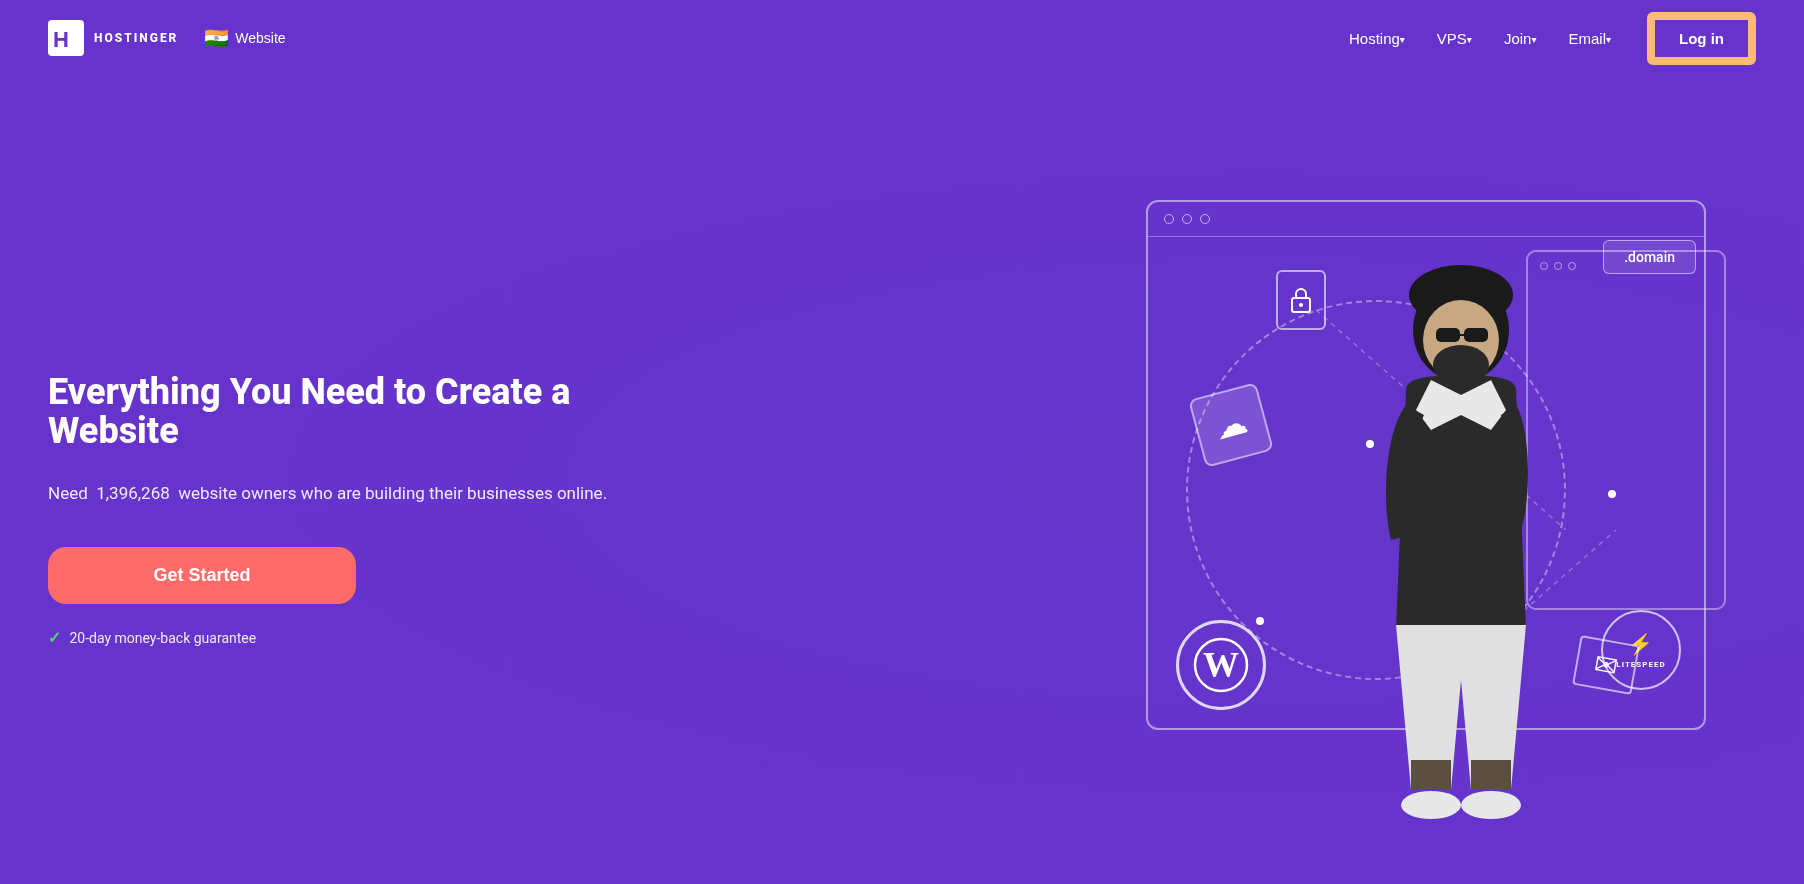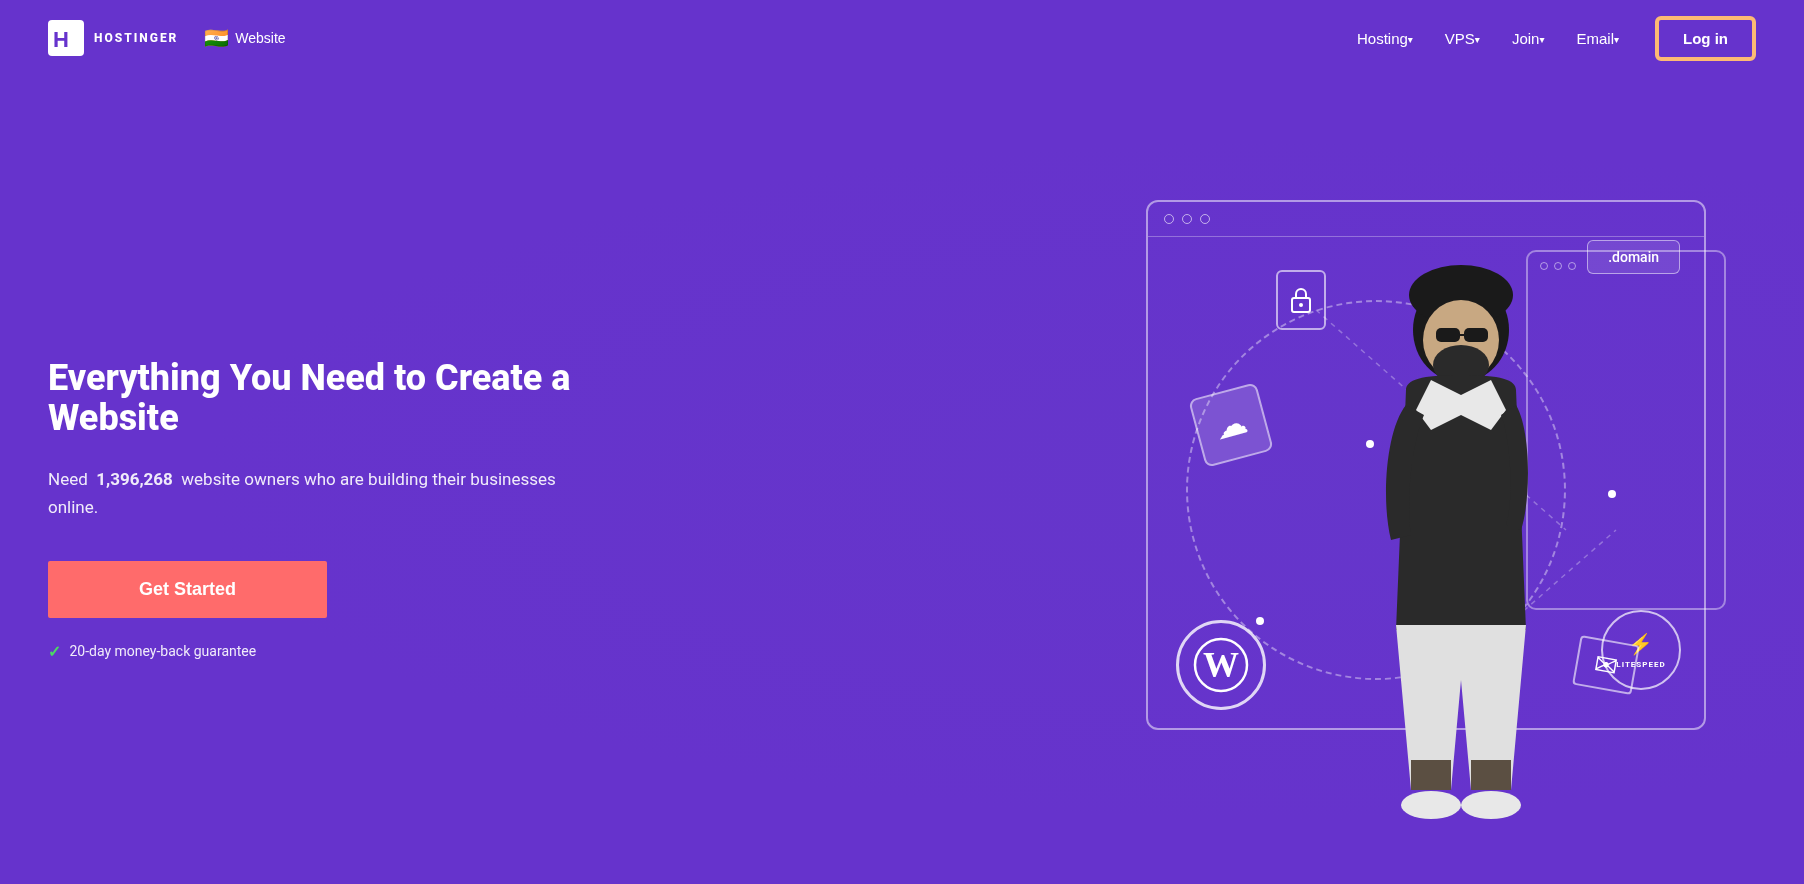--- a/index.html
+++ b/index.html
@@ -88,21 +88,21 @@
       font-size: 10px;
       margin-top: 2px;
     }
 
     .login-btn {
       color: white;
       font-size: 15px;
       font-weight: 600;
       cursor: pointer;
       background: none;
-      border: 4px solid #fdba74;
+      border: 8px solid #fdba74;
       padding: 10px 24px;
       border-radius: 6px;
       margin-left: 16px;
     }
 
     
     .hero {
       display: flex;
       align-items: center;
       justify-content: space-between;
@@ -126,35 +126,35 @@
     }
 
     .hero-subtitle {
       color: rgba(255,255,255,0.9);
       font-size: 17px;
       line-height: 1.6;
       margin-bottom: 40px;
     }
 
     .hero-subtitle strong {
-      font-weight: 700;
+      font-weight: 400;
     }
 
     .cta-btn {
       background: #ff6b6b;
       color: white;
       font-size: 18px;
       font-weight: 700;
       border: none;
       padding: 18px 72px;
-      border-radius: 2px;
+      border-radius: 18px;
       cursor: pointer;
       display: block;
       margin-bottom: 24px;
-      width: 279px;
+      width: 308px;
     }
 
     .guarantee {
       display: flex;
       align-items: center;
       gap: 8px;
       color: rgba(255,255,255,0.9);
       font-size: 14px;
     }
 
@@ -196,21 +196,21 @@
       width: 10px;
       height: 10px;
       border-radius: 50%;
       border: 1.5px solid rgba(255,255,255,0.6);
     }
 
     
     .domain-badge {
       position: absolute;
       top: 70px;
-      right: 56px;
+      right: 40px;
       background: rgba(255,255,255,0.1);
       border: 1.5px solid rgba(255,255,255,0.5);
       border-radius: 6px;
       padding: 8px 20px;
       color: white;
       font-size: 14px;
       font-weight: 500;
     }
 
     .lock-icon-wrapper {

